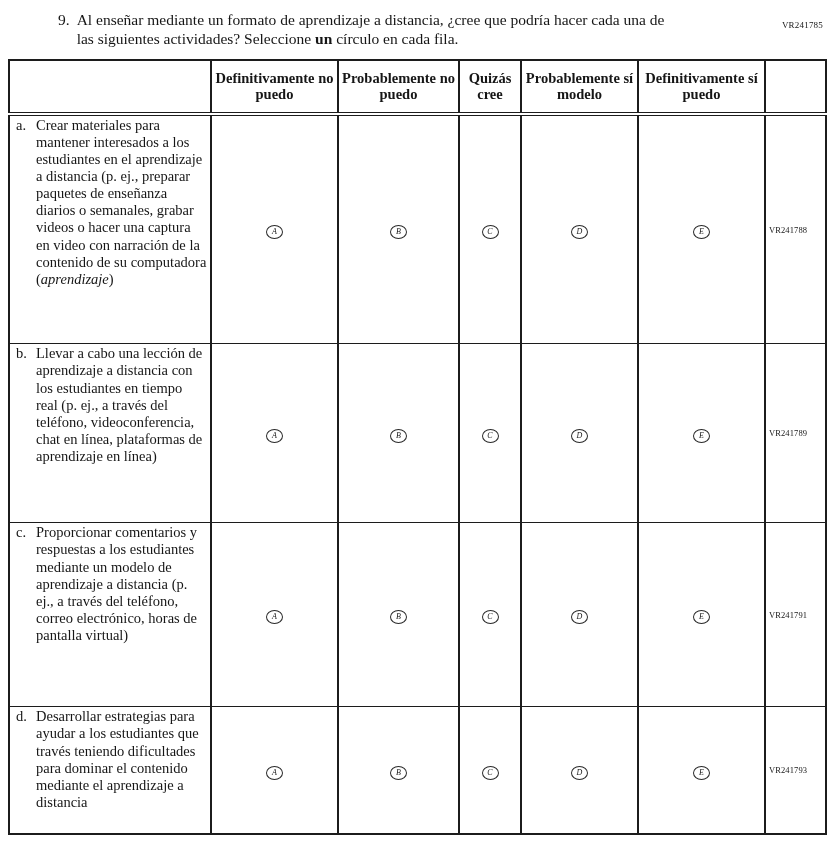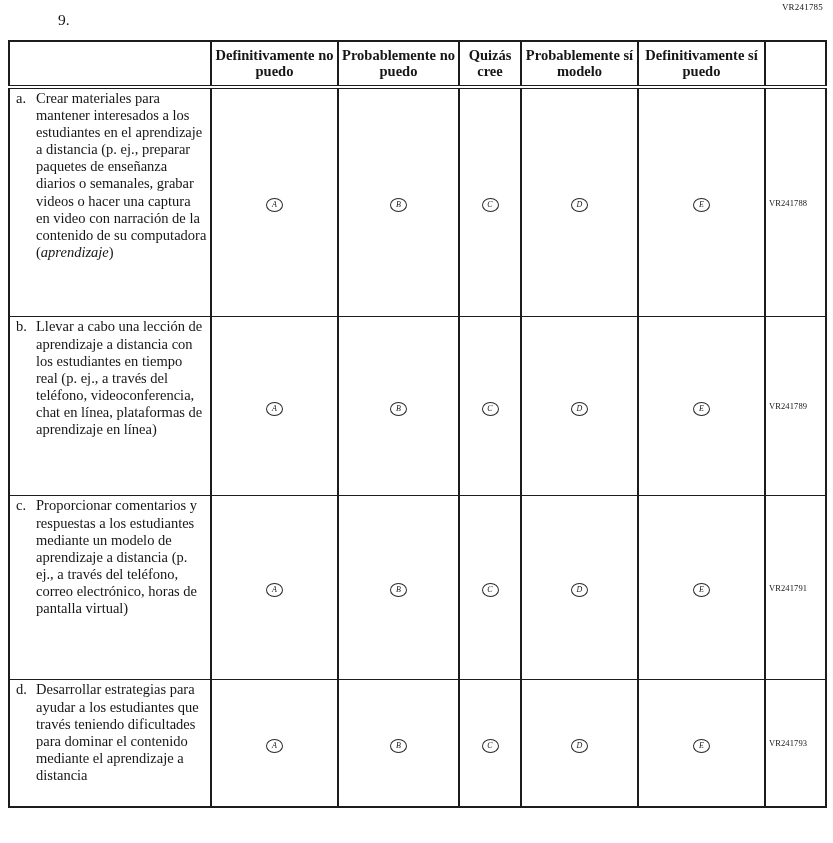--- a/index.html
+++ b/index.html
@@ -12,21 +12,21 @@
   .page {
     position: relative;
     width: 833px;
     height: 843px;
     box-sizing: border-box;
     padding: 2px 8px 0 8px;
     overflow: hidden;
   }
   .vr-top {
     position: absolute;
-    top: 2px;
+    top: 20px;
     right: 10px;
     font-size: 9px;
     letter-spacing: 0.2px;
   }
   .question {
     display: flex;
     margin: 9px 0 10px 50px;
     font-size: 15.5px;
     line-height: 1.22;
   }
@@ -53,21 +53,21 @@
   col.c-a5    { width: 127px; }
   col.c-code  { width: 61px;  }
 
   th, td {
     border-top: 1px solid #1c1c1c;
     border-left: 2px solid #1c1c1c;
     padding: 0;
     box-sizing: border-box;
   }
   th {
-    height: 46px;
+    height: 54px;
     font-size: 14.5px;
     font-weight: bold;
     line-height: 1.15;
     text-align: center;
     vertical-align: middle;
     border-bottom: 4px double #1c1c1c;
     padding: 2px 1px;
   }
   td.stem {
     vertical-align: top;
@@ -115,20 +115,21 @@
 </style>
 </head>
 <body>
 
 <div class="page">
 
   <div class="vr-top">VR241785</div>
 
   <div class="question">
     <span class="qnum">9.</span>
+    <span class="qtext"><span>Al enseñar mediante un formato de aprendizaje a distancia, ¿cree que podría hacer cada una de las siguientes actividades? Seleccione </span><b>un</b><span> círculo en cada fila.</span></span>
   </div>
 
   <table class="survey">
     <colgroup>
       <col class="c-stem">
         <col class="c-a1">
         <col class="c-a2">
         <col class="c-a3">
         <col class="c-a4">
         <col class="c-a5">

